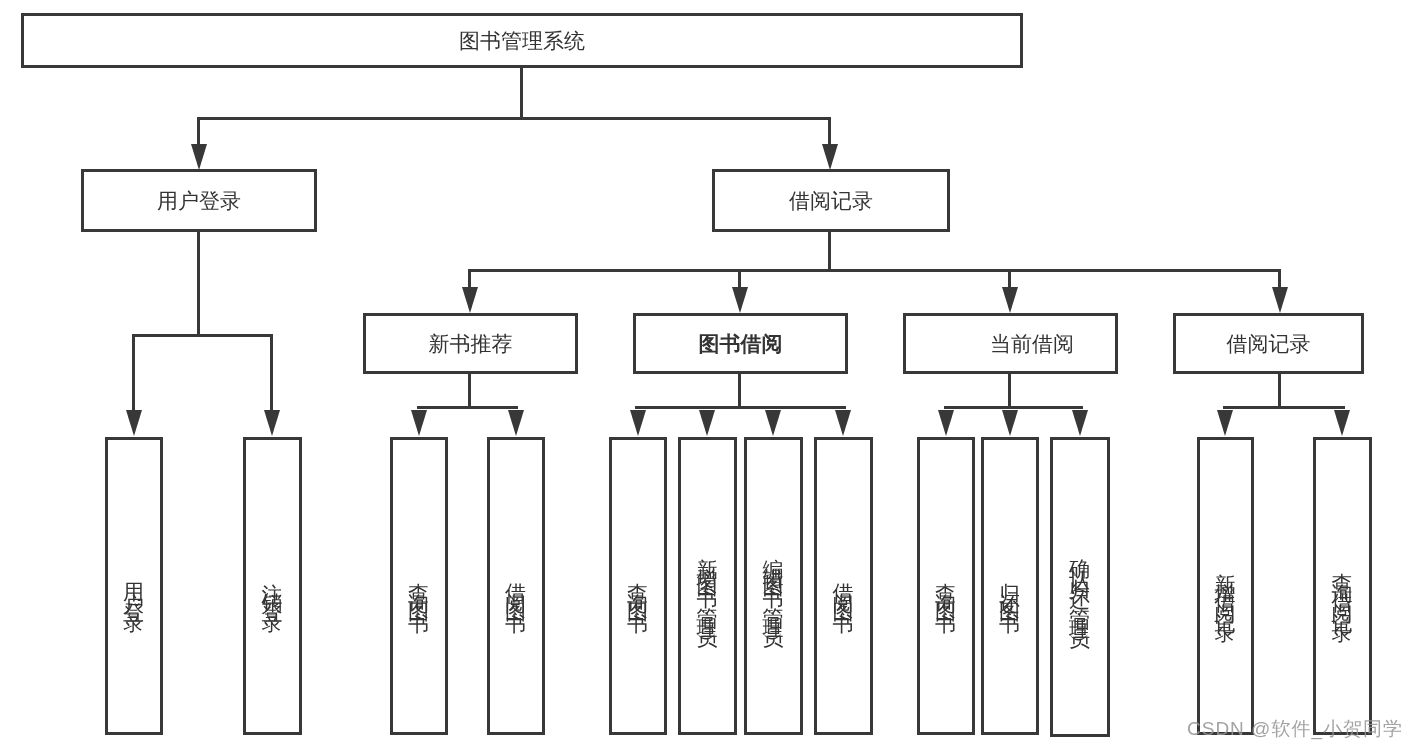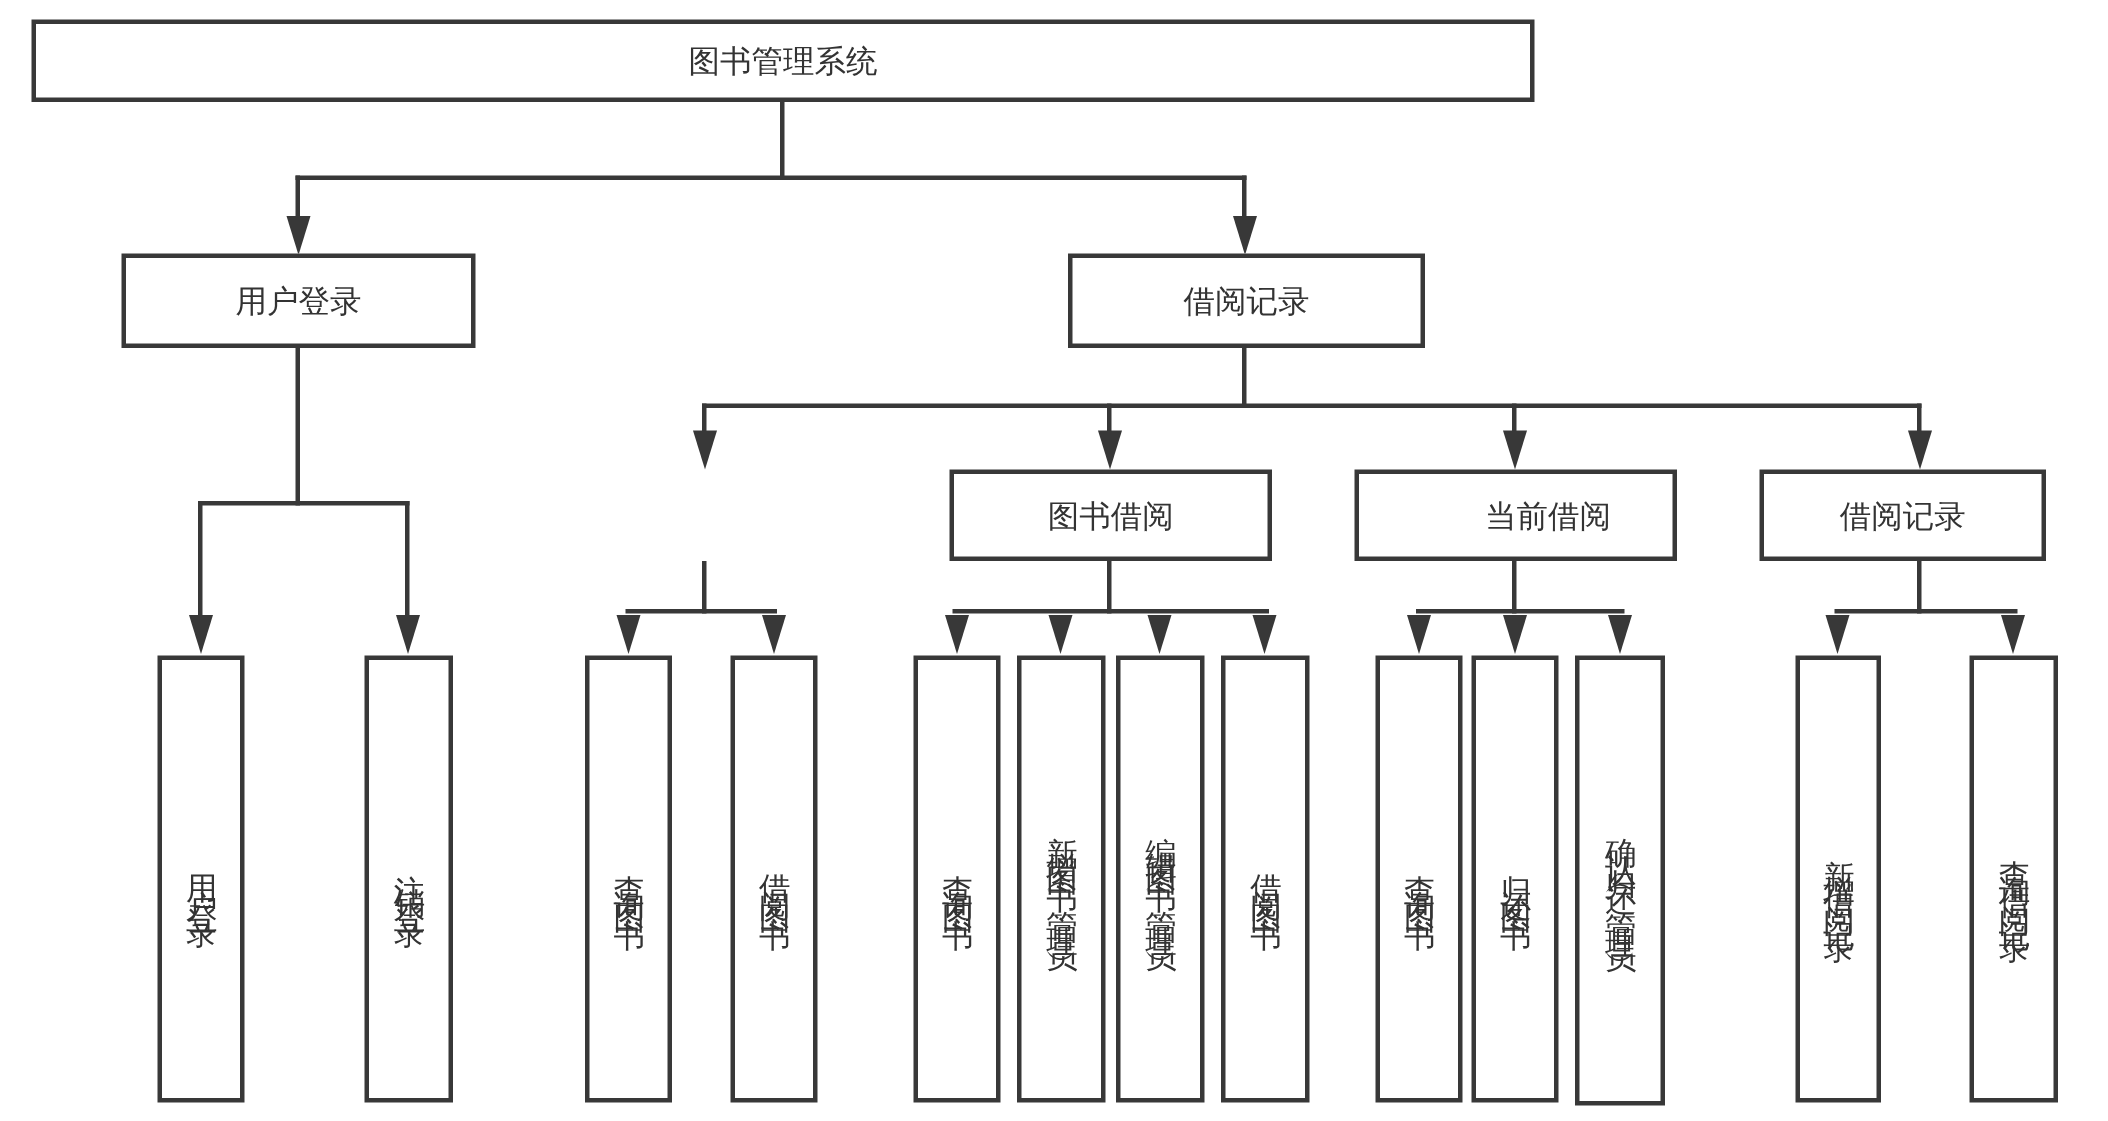--- a/index.html
+++ b/index.html
@@ -81,21 +81,24 @@
     <span>图书管理系统</span>
   </div>
 
   <div class="node" style="left:81px;top:169px;width:236px;height:63px;">
     <span>用户登录</span>
   </div>
   <div class="node" style="left:712px;top:169px;width:238px;height:63px;">
     <span>借阅记录</span>
   </div>
 
-  <div class="node" style="left:633px;top:313px;width:215px;height:61px;">
+  <div class="node" style="left:363px;top:313px;width:215px;height:61px;">
+    <span>新书推荐</span>
+  </div>
+  <div class="node" style="left:633px;top:313px;width:215px;height:61px;font-weight:bold;">
     <span>图书借阅</span>
   </div>
   <div class="node" style="left:903px;top:313px;width:215px;height:61px;padding-left:43px;">
     <span>当前借阅</span>
   </div>
   <div class="node" style="left:1173px;top:313px;width:191px;height:61px;">
     <span>借阅记录</span>
   </div>
 
   <div class="node vert" style="left:105px;top:437px;width:58px;height:298px;">
@@ -135,14 +138,15 @@
     <span>确认归还（管理员）</span>
   </div>
 
   <div class="node vert" style="left:1197px;top:437px;width:57px;height:298px;">
     <span>新增借阅记录</span>
   </div>
   <div class="node vert" style="left:1313px;top:437px;width:59px;height:298px;">
     <span>查询借阅记录</span>
   </div>
 
+  <div class="watermark" style="left:1187px;top:716px;">CSDN @软件_小贺同学</div>
 
 </div>
 
 </body></html>

